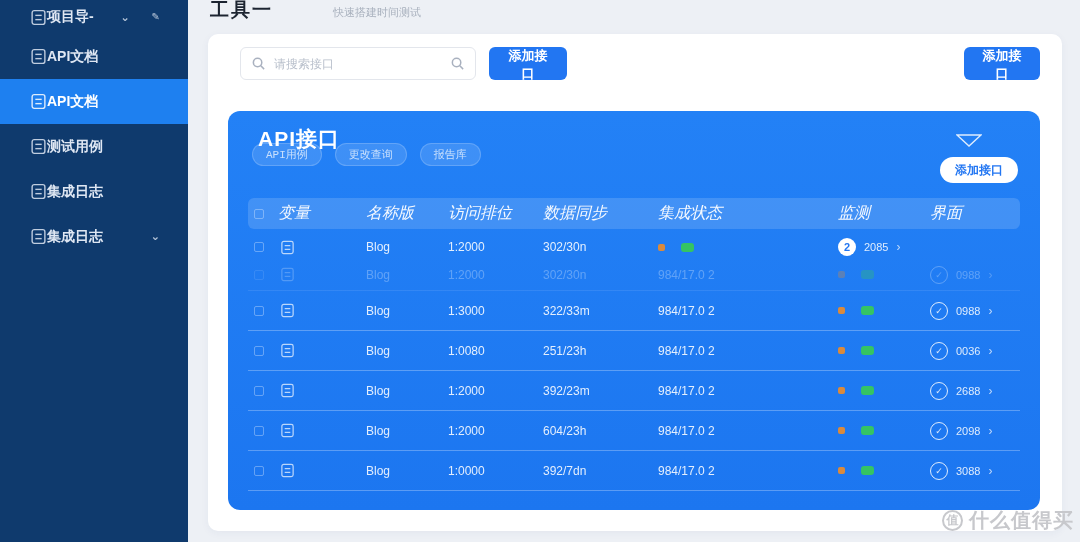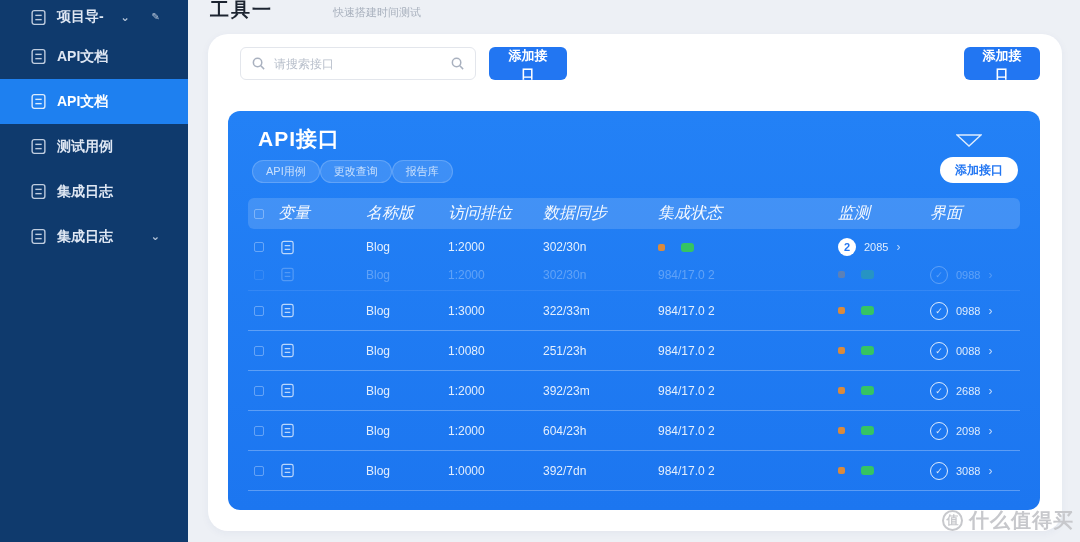--- a/index.html
+++ b/index.html
@@ -1,37 +1,37 @@
 <!DOCTYPE html>
 <html><head>
 <meta charset="utf-8">
 <style>
   * { margin:0; padding:0; box-sizing:border-box; }
   html,body { width:1080px; height:542px; overflow:hidden; }
   body { font-family:"Liberation Sans","DejaVu Sans",sans-serif; background:#edf0f5; position:relative; }
 
   
   .sidebar { position:absolute; left:0; top:0; width:188px; height:542px; background:#0f3a6d; z-index:2; }
-  .side-item { height:45px; display:flex; align-items:center; padding-left:30px; gap:10px;
+  .side-item { height:45px; display:flex; align-items:center; padding-left:30px; gap:0;
                color:#dfe7f3; font-size:14px; font-weight:bold; cursor:pointer; position:relative; }
   .side-item:first-child { height:34px; }
   .side-item.active { background:#1e80f0; color:#ffffff; }
   .side-icon { width:17px; height:17px; display:inline-flex; opacity:.85; }
   .side-icon svg { width:100%; height:100%; }
   .side-extra { position:absolute; right:28px; display:flex; gap:22px; font-size:11px; opacity:.8; }
   .side-extra .pencil { font-size:10px; }
 
   
   .page-head { position:absolute; left:210px; top:-3px; display:flex; align-items:baseline; gap:60px; }
   .page-title { font-size:19px; font-weight:bold; color:#1c2430; letter-spacing:2px; }
   .page-sub { font-size:11px; color:#a8b0bd;text-align:center; }
 
   
   .card { position:absolute; left:208px; top:34px; width:854px; height:497px; background:#ffffff;
-          border-radius:20px; box-shadow:0 2px 8px rgba(30,60,120,.05); }
+          border-radius:10px; box-shadow:0 2px 8px rgba(30,60,120,.05); }
 
   .search-wrap { position:absolute; left:32px; top:13px; width:236px; height:33px;
                  border:1px solid #e3e6ec; border-radius:6px; display:flex; align-items:center;
                  padding:0 10px; gap:8px; background:#fff; }
   .search-wrap input { border:none; outline:none; flex:1; font-size:12px; color:#333;
                        font-family:"Liberation Sans",sans-serif; min-width:0; }
   .search-wrap input::placeholder { color:#b9c0cc; }
   .mag { width:15px; height:15px; flex:none; }
   .mag svg { width:100%; height:100%; }
 
@@ -40,21 +40,21 @@
                  font-family:"Liberation Sans",sans-serif; }
   .btn-add-left  { left:281px; top:13px; width:78px; }
   .btn-add-right { right:22px;  top:13px; width:76px; }
 
   
   .panel { position:absolute; left:20px; top:77px; width:812px; height:399px;
            background:linear-gradient(180deg,#2381f6,#1c76f0); border-radius:12px; color:#fff; }
   .panel-title { position:absolute; left:30px; top:14px; font-size:21px; font-weight:bold; letter-spacing:1px; }
   .panel-collapse { position:absolute; right:58px; top:22px; width:26px; height:13px; cursor:pointer; }
   .panel-collapse svg { width:100%; height:100%; }
-  .tag-row { position:absolute; left:24px; top:49px; display:flex; gap:0; }
+  .tag-row { position:absolute; left:24px; top:32px; display:flex; gap:13px;font-family:Liberation Mono, monospace; }
   .tag { height:23px; padding:0 13px; display:flex; align-items:center; border-radius:12px;
          background:rgba(255,255,255,.13); border:1px solid rgba(255,255,255,.18);
          color:rgba(255,255,255,.72); font-size:11px; cursor:pointer; }
   .btn-white { position:absolute; right:22px; top:46px; height:26px; padding:0 15px; border:none;
                border-radius:13px; background:#ffffff; color:#2276f2; font-size:12px; font-weight:bold;
                cursor:pointer; font-family:"Liberation Sans",sans-serif; }
 
   
   .table { position:absolute; left:20px; top:87px; width:772px; }
   .grid { display:grid; grid-template-columns:30px 88px 82px 95px 115px 180px 92px auto; align-items:center; }
@@ -287,21 +287,21 @@
             <span class="cell">Blog</span>
             <span class="cell">1:0080</span>
             <span class="cell">251/23h</span>
             <span class="cell">984/17.0  2</span>
             <span class="mon">
               <span class="dot-orange" style="background: rgb(217, 138, 61);"></span>
               <span class="pill-green" style="background: rgb(53, 196, 99);"></span>
             </span>
             <span class="act">
               <span class="circle outline">✓</span>
-              <span class="act-label">0088</span>
+              <span class="act-label">0036</span>
               <span class="act-chev">›</span>
             </span>
           </div>
           <div class="grid trow">
             <span class="cb"></span>
             <span class="doc-ic"><svg viewBox="0 0 16 16" fill="none" stroke="currentColor" stroke-width="1.3">
                 <rect x="2" y="1.5" width="12" height="13" rx="2"></rect>
                 <line x1="5" y1="6" x2="11" y2="6"></line>
                 <line x1="5" y1="10" x2="11" y2="10"></line>
               </svg></span>

